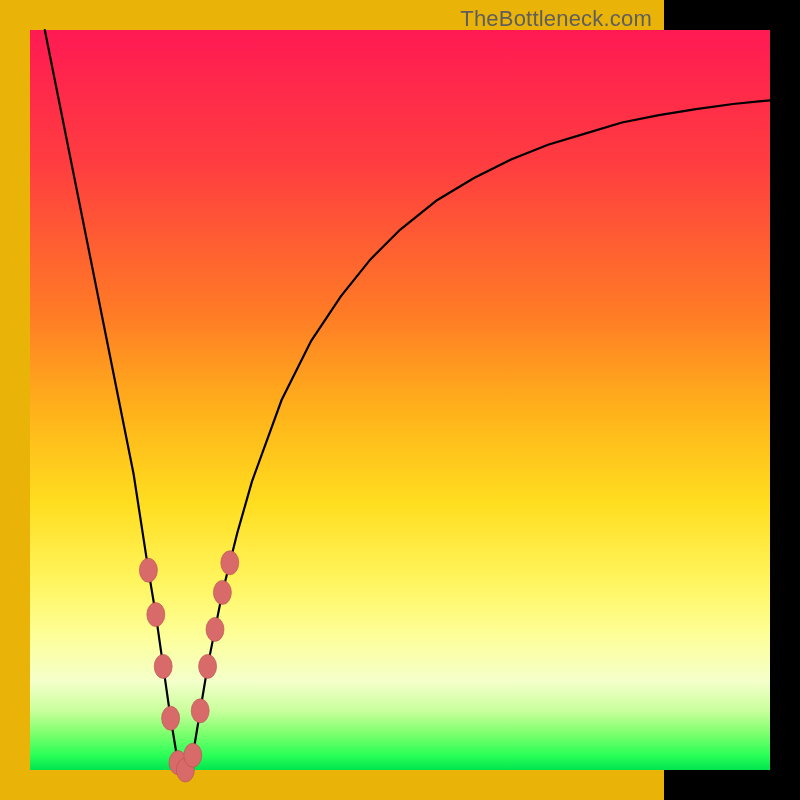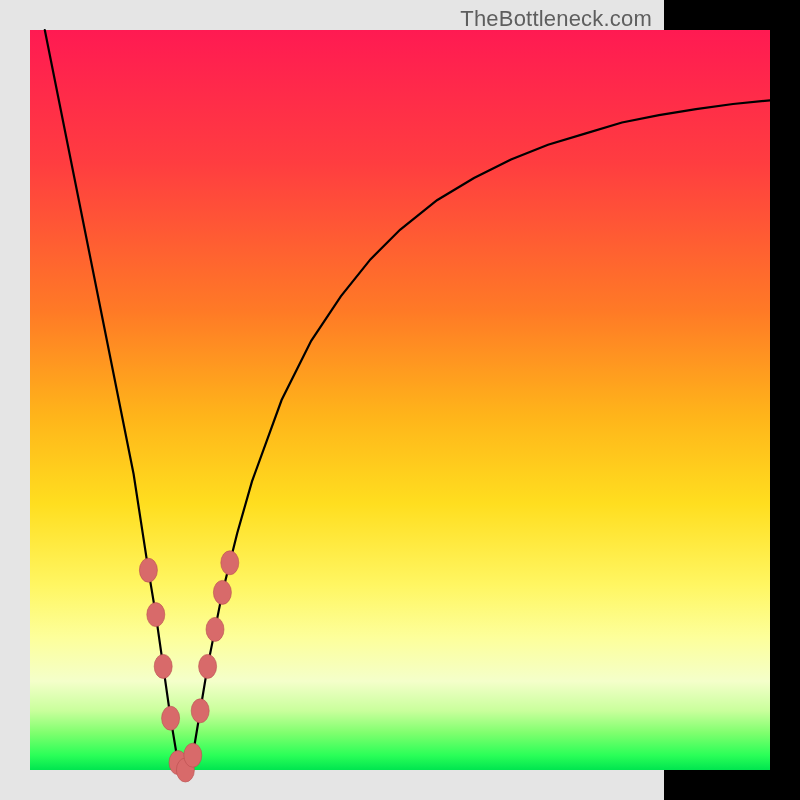--- a/index.html
+++ b/index.html
@@ -8,21 +8,21 @@
     width: 800px;
     height: 800px;
     overflow: hidden;
     background: #000;
     font-family: Arial, Helvetica, sans-serif;
   }
   .frame {
     position: relative;
     width: 664px;
     height: 800px;
-    background: #e5e5e5;
+    background: #eab308;
   }
   .plot-area {
     position: absolute;
     left: 30px;
     top: 30px;
     width: 740px;
     height: 740px;
     
     background: linear-gradient(
       to bottom,

